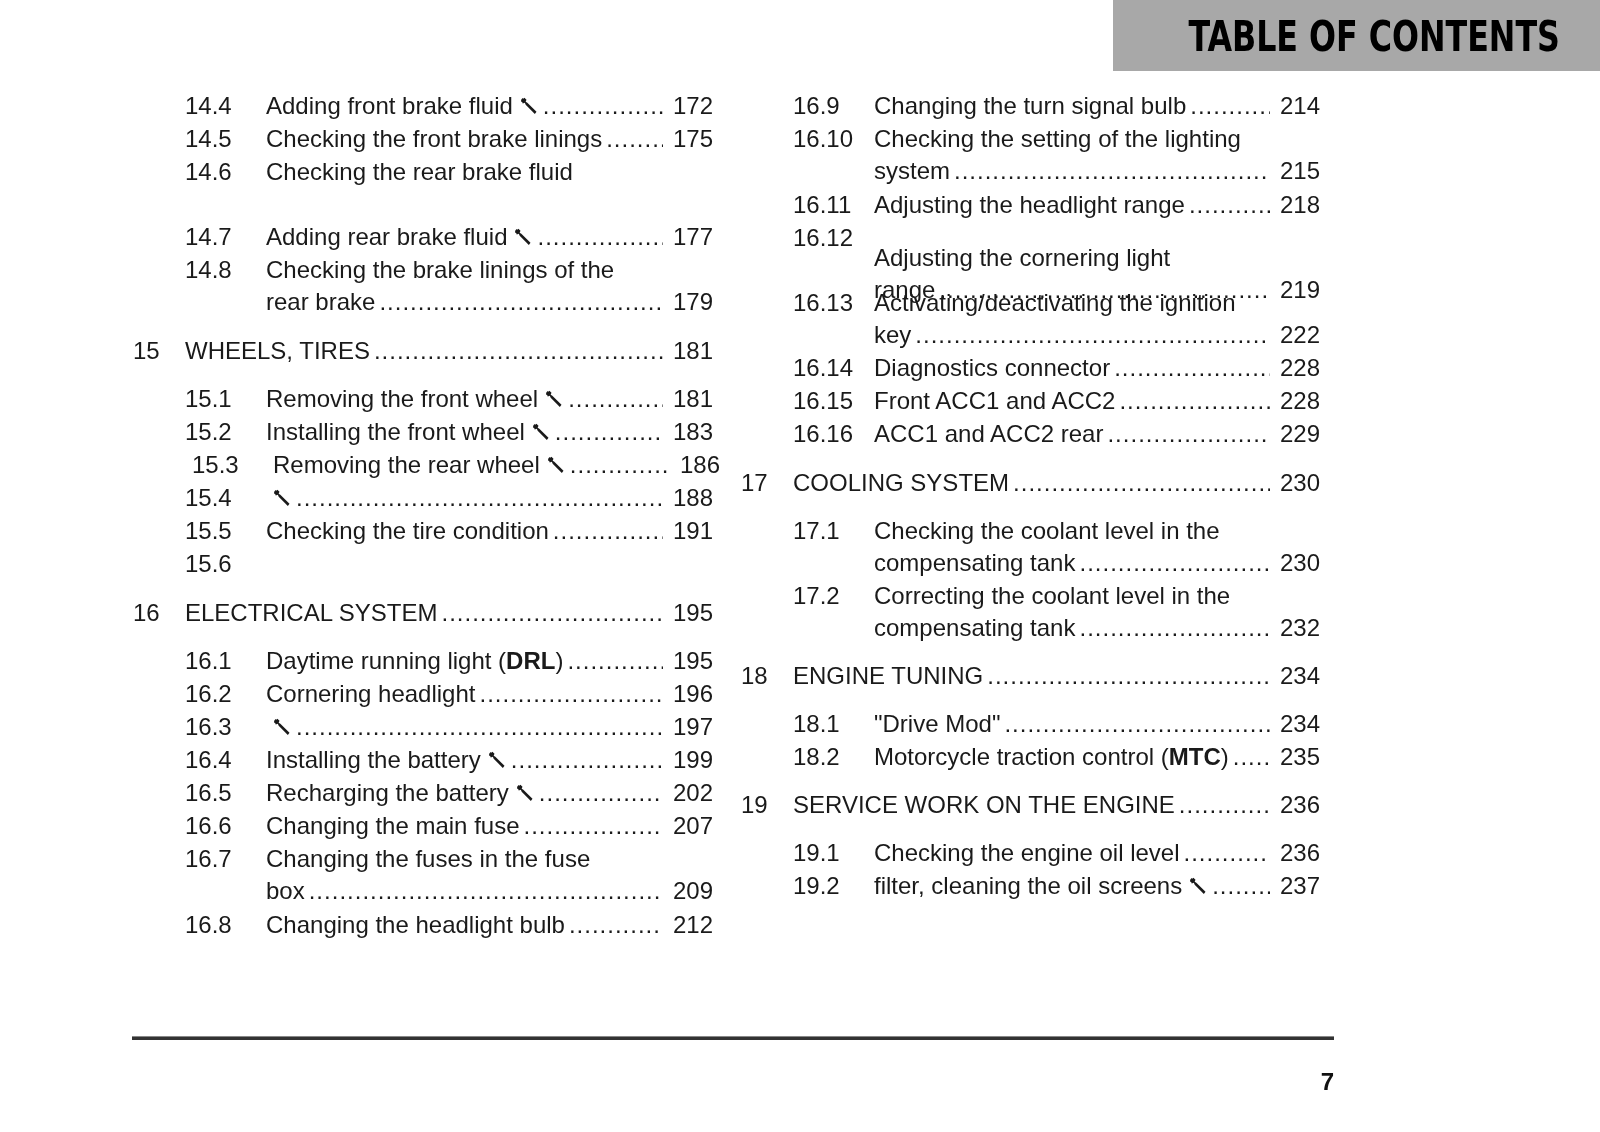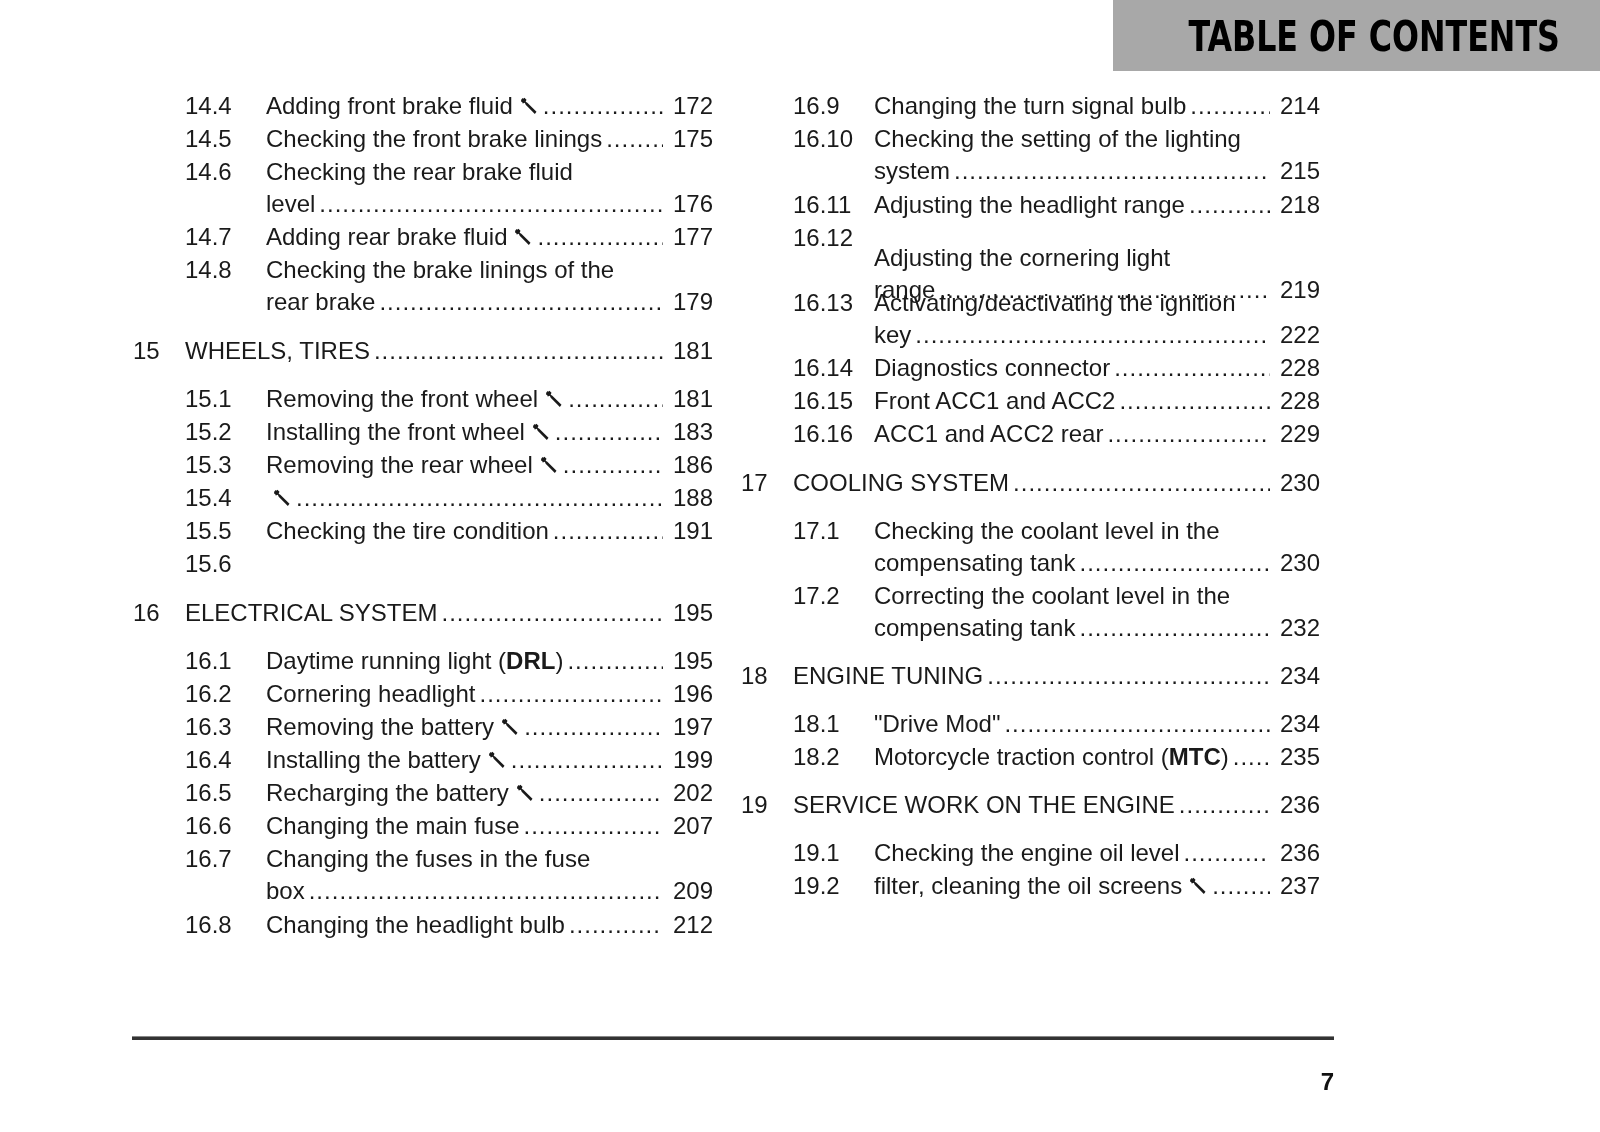--- a/index.html
+++ b/index.html
@@ -75,25 +75,20 @@
           <span class="page">175</span>
         </div>
       </div>
     </div>
     <div class="entry" style="top: 156px; left: 133px; width: 580px; height: 64px;">
       <span class="num" style="left: 52px;">14.6</span>
       <div class="title-wrap" style="left: 133px; width: 447px;">
         <div class="line">
           <span class="txt">Checking the rear brake fluid</span>
         </div>
-        <div class="line">
-          <span class="txt">level</span>
-          <span class="dots"></span>
-          <span class="page">176</span>
-        </div>
       </div>
     </div>
     <div class="entry" style="top: 221px; left: 133px; width: 580px; height: 32px;">
       <span class="num" style="left: 52px;">14.7</span>
       <div class="title-wrap" style="left: 133px; width: 447px;">
         <div class="line">
           <span class="txt">Adding rear brake fluid</span>
           <svg class="wrench" viewBox="0 0 24 24">
             <path fill="#1a1a1a" d="M3 5.5 L6.5 2 L9 4.5 L8 7 L10 8 L21 19 L19 21.5 L8 10.5 L7 8 L4.5 9 Z"></path>
             <path fill="#1a1a1a" d="M2.5 7 Q2 4 4.5 2.5 L7 5 L5 7 Z"></path>
@@ -147,21 +142,21 @@
           <span class="txt">Installing the front wheel</span>
           <svg class="wrench" viewBox="0 0 24 24">
             <path fill="#1a1a1a" d="M3 5.5 L6.5 2 L9 4.5 L8 7 L10 8 L21 19 L19 21.5 L8 10.5 L7 8 L4.5 9 Z"></path>
             <path fill="#1a1a1a" d="M2.5 7 Q2 4 4.5 2.5 L7 5 L5 7 Z"></path>
           </svg>
           <span class="dots"></span>
           <span class="page">183</span>
         </div>
       </div>
     </div>
-    <div class="entry" style="top: 449px; left: 133px; width: 580px; height: 32px;">
+    <div class="entry" style="top: 449px; left: 140px; width: 580px; height: 32px;">
       <span class="num" style="left: 52px;">15.3</span>
       <div class="title-wrap" style="left: 133px; width: 447px;">
         <div class="line">
           <span class="txt">Removing the rear wheel</span>
           <svg class="wrench" viewBox="0 0 24 24">
             <path fill="#1a1a1a" d="M3 5.5 L6.5 2 L9 4.5 L8 7 L10 8 L21 19 L19 21.5 L8 10.5 L7 8 L4.5 9 Z"></path>
             <path fill="#1a1a1a" d="M2.5 7 Q2 4 4.5 2.5 L7 5 L5 7 Z"></path>
           </svg>
           <span class="dots"></span>
           <span class="page">186</span>
@@ -223,21 +218,20 @@
           <span class="txt">Cornering headlight</span>
           <span class="dots"></span>
           <span class="page">196</span>
         </div>
       </div>
     </div>
     <div class="entry" style="top: 711px; left: 133px; width: 580px; height: 32px;">
       <span class="num" style="left: 52px;">16.3</span>
       <div class="title-wrap" style="left: 133px; width: 447px;">
         <div class="line">
-          <span class="txt">Removing the battery</span>
           <svg class="wrench" viewBox="0 0 24 24">
             <path fill="#1a1a1a" d="M3 5.5 L6.5 2 L9 4.5 L8 7 L10 8 L21 19 L19 21.5 L8 10.5 L7 8 L4.5 9 Z"></path>
             <path fill="#1a1a1a" d="M2.5 7 Q2 4 4.5 2.5 L7 5 L5 7 Z"></path>
           </svg>
           <span class="dots"></span>
           <span class="page">197</span>
         </div>
       </div>
     </div>
     <div class="entry" style="top: 744px; left: 133px; width: 580px; height: 32px;">

